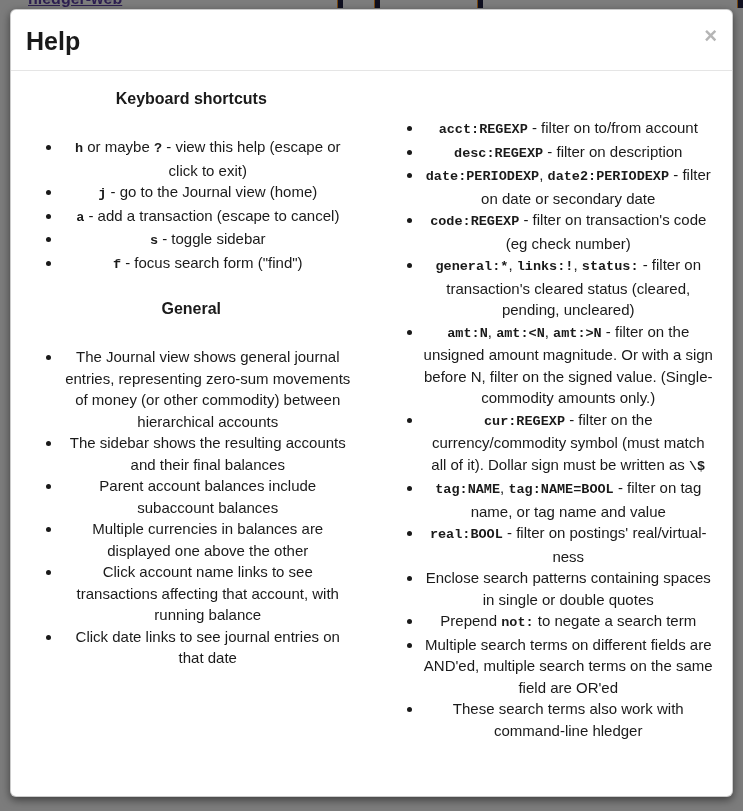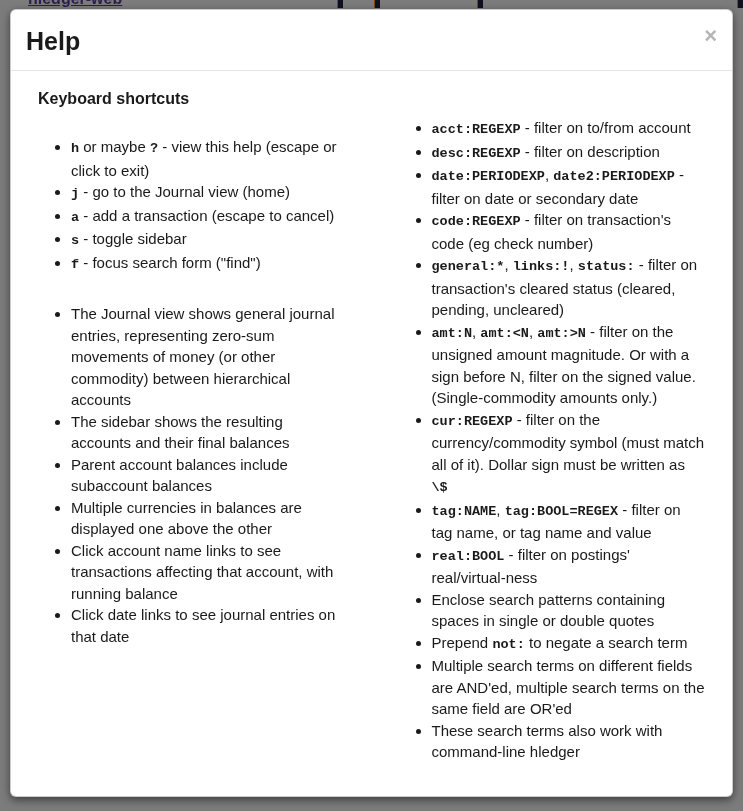--- a/index.html
+++ b/index.html
@@ -35,21 +35,21 @@
     box-shadow:0 3px 9px rgba(0,0,0,.5);overflow:hidden;
   }
   .modal-header{position:relative;padding:16px 15px 14px 15px;border-bottom:1px solid var(--divider);}
   .modal-title{font-size:25px;font-weight:700;line-height:30px;color:var(--text);}
   .close-btn{
     position:absolute;right:15px;top:16px;border:0;background:transparent;
     font-size:22px;font-weight:bold;line-height:20px;color:var(--close);cursor:pointer;
     font-family:"Liberation Sans",sans-serif;
   }
   .modal-body{display:flex;align-items:flex-start;padding:18px 0 10px 0;}
-  .col{width:361.5px;padding:0 27px;}
+  .col{width:361.5px;padding:0 18px;text-align:center;}
   section + section{margin-top:24px;}
   section h4{font-size:16px;font-weight:bold;line-height:19px;}
   section ul{margin:28px 0 10px 0;padding-left:33px;}
   section li{font-size:15px;line-height:21.5px;}
   code{
     font-family:"Liberation Mono",monospace;font-weight:bold;font-size:13.5px;
     color:var(--text);
   }
 </style>
 </head>
@@ -76,41 +76,42 @@
           <h4>Keyboard shortcuts</h4>
           <ul>
               <li><code>h</code> or maybe <code>?</code> - view this help (escape or click to exit)</li>
               <li><code>j</code> - go to the Journal view (home)</li>
               <li><code>a</code> - add a transaction (escape to cancel)</li>
               <li><code>s</code> - toggle sidebar</li>
               <li><code>f</code> - focus search form ("find")</li>
             </ul>
         </section>
         <section>
+          <h4>General</h4>
           <ul>
               <li>The Journal view shows general journal entries, representing zero-sum movements of money (or other commodity) between hierarchical accounts</li>
               <li>The sidebar shows the resulting accounts and their final balances</li>
               <li>Parent account balances include subaccount balances</li>
               <li>Multiple currencies in balances are displayed one above the other</li>
               <li>Click account name links to see transactions affecting that account, with running balance</li>
               <li>Click date links to see journal entries on that date</li>
             </ul>
         </section>
       </div>
       <div class="col">
         <section>
           <ul>
               <li><code>acct:REGEXP</code> - filter on to/from account</li>
               <li><code>desc:REGEXP</code> - filter on description</li>
               <li><code>date:PERIODEXP</code>, <code>date2:PERIODEXP</code> - filter on date or secondary date</li>
               <li><code>code:REGEXP</code> - filter on transaction's code (eg check number)</li>
               <li><code>general:*</code>, <code>links:!</code>, <code>status:</code> - filter on transaction's cleared status (cleared, pending, uncleared)</li>
               <li><code>amt:N</code>, <code>amt:&lt;N</code>, <code>amt:&gt;N</code> - filter on the unsigned amount magnitude. Or with a sign before N, filter on the signed value. (Single-commodity amounts only.)</li>
               <li><code>cur:REGEXP</code> - filter on the currency/commodity symbol (must match all of it). Dollar sign must be written as <code>\$</code></li>
-              <li><code>tag:NAME</code>, <code>tag:BOOL=REGEX</code> - filter on tag name, or tag name and value</li>
+              <li><code>tag:NAME</code>, <code>tag:NAME=BOOL</code> - filter on tag name, or tag name and value</li>
               <li><code>real:BOOL</code> - filter on postings' real/virtual-ness</li>
               <li>Enclose search patterns containing spaces in single or double quotes</li>
               <li>Prepend <code>not:</code> to negate a search term</li>
               <li>Multiple search terms on different fields are AND'ed, multiple search terms on the same field are OR'ed</li>
               <li>These search terms also work with command-line hledger</li>
             </ul>
         </section>
       </div>
     </div>
   </div>

